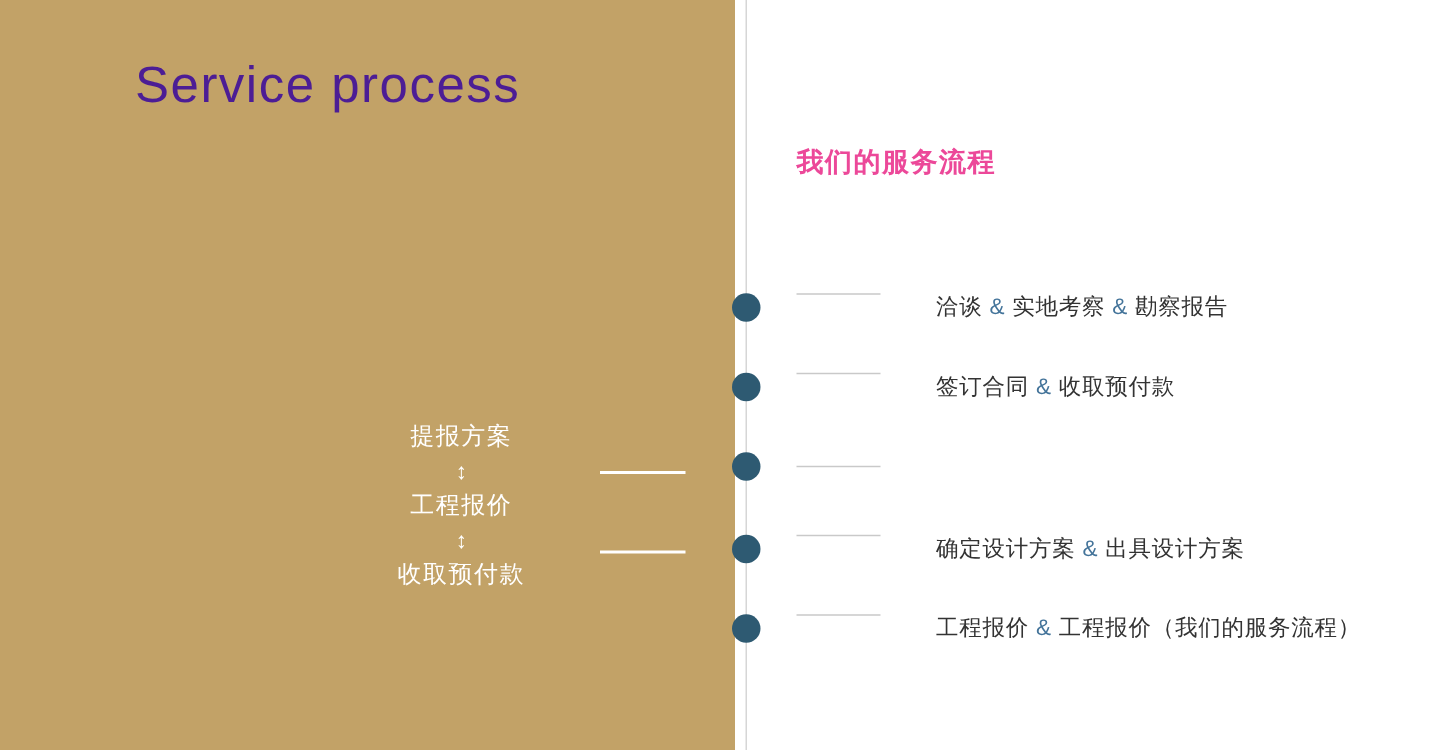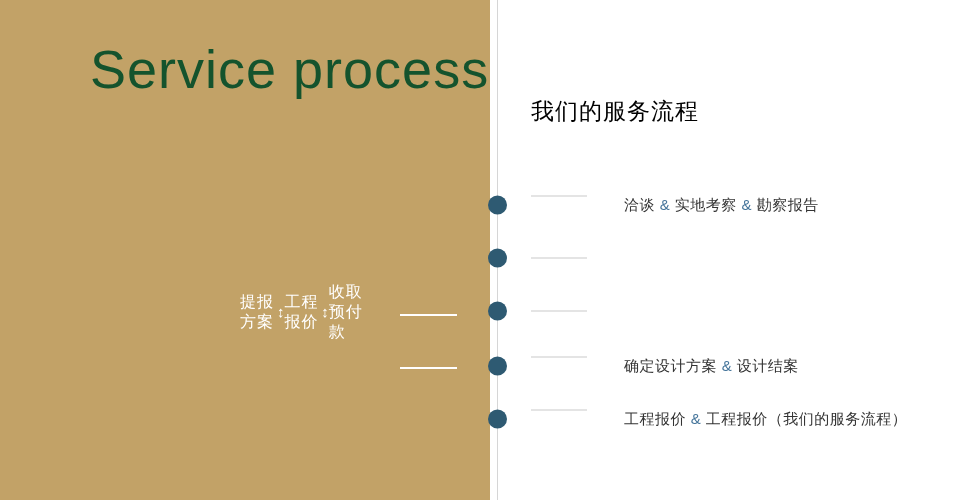--- a/index.html
+++ b/index.html
@@ -11,45 +11,45 @@
     --text:#333333;
   }
   *{margin:0;padding:0;box-sizing:border-box;}
   body{font-family:"Liberation Sans","DejaVu Sans",sans-serif;background:#fff;}
   .page{position:relative;width:970px;height:500px;background:#ffffff;overflow:hidden;}
 
   
   .left-panel{position:absolute;left:0;top:0;width:490px;height:500px;background:var(--gold);}
   .title{
     position:absolute;left:90px;top:38px;
-    color:#14532d;font-size:54px;font-weight:300;letter-spacing:1px;
+    color:#4c1d95;font-size:34px;font-weight:300;letter-spacing:1px;
     font-family:"Liberation Sans","DejaVu Sans",sans-serif;
     text-align:center;
   }
   .flow{
     position:absolute;left:240px;top:282px;width:135px;
-    display:flex;flex-direction:row;align-items:center;color:#ffffff;
+    display:flex;flex-direction:column;align-items:center;color:#ffffff;
   }
   .flow-step{font-size:16px;line-height:20px;letter-spacing:1px;}
   .flow-arrow{font-size:15px;line-height:16px;margin:5px 0;}
   .connector{position:absolute;left:400px;width:57px;height:2px;background:#ffffff;}
   .connector.c1{top:314px;}
   .connector.c2{top:367px;}
 
   
   .divider{position:absolute;left:497px;top:0;width:1px;height:500px;background:var(--divider);}
   .dot{
     position:absolute;left:488px;width:19px;height:19px;border-radius:50%;
     background:var(--dot);transform:translateY(-50%);
   }
 
   
   .heading{
     position:absolute;left:531px;top:96px;
-    font-size:23px;font-weight:400;color:#000000;letter-spacing:1px;
+    font-size:18px;font-weight:700;color:#ec4899;letter-spacing:1px;
   }
   .step-row{
     position:absolute;left:531px;transform:translateY(-50%);
     display:flex;align-items:flex-start;white-space:nowrap;
   }
   .tick{display:inline-block;width:56px;height:1px;background:var(--tick);margin-right:37px;}
   .step-text{font-size:15px;color:var(--text);letter-spacing:0.5px;}
   .amp{color:var(--amp);}
 </style>
 </head>
@@ -81,27 +81,28 @@
 
   <div>
     <h2 class="heading">我们的服务流程</h2>
     <div id="steps">
         <div class="step-row" style="top: 205px;">
           <span class="tick"></span>
           <span class="step-text"><span>洽谈</span><span class="amp"> &amp; </span><span>实地考察</span><span class="amp"> &amp; </span><span>勘察报告</span></span>
         </div>
         <div class="step-row" style="top: 258px;">
           <span class="tick"></span>
+          <span class="step-text"><span>签订合同</span><span class="amp"> &amp; </span><span>收取预付款</span></span>
         </div>
         <div class="step-row" style="top: 311px;">
           <span class="tick"></span>
         </div>
         <div class="step-row" style="top: 366px;">
           <span class="tick"></span>
-          <span class="step-text"><span>确定设计方案</span><span class="amp"> &amp; </span><span>设计结案</span></span>
+          <span class="step-text"><span>确定设计方案</span><span class="amp"> &amp; </span><span>出具设计方案</span></span>
         </div>
         <div class="step-row" style="top: 419px;">
           <span class="tick"></span>
           <span class="step-text"><span>工程报价</span><span class="amp"> &amp; </span><span>工程报价（我们的服务流程）</span></span>
         </div>
       </div>
   </div>
 
 </div>
 

